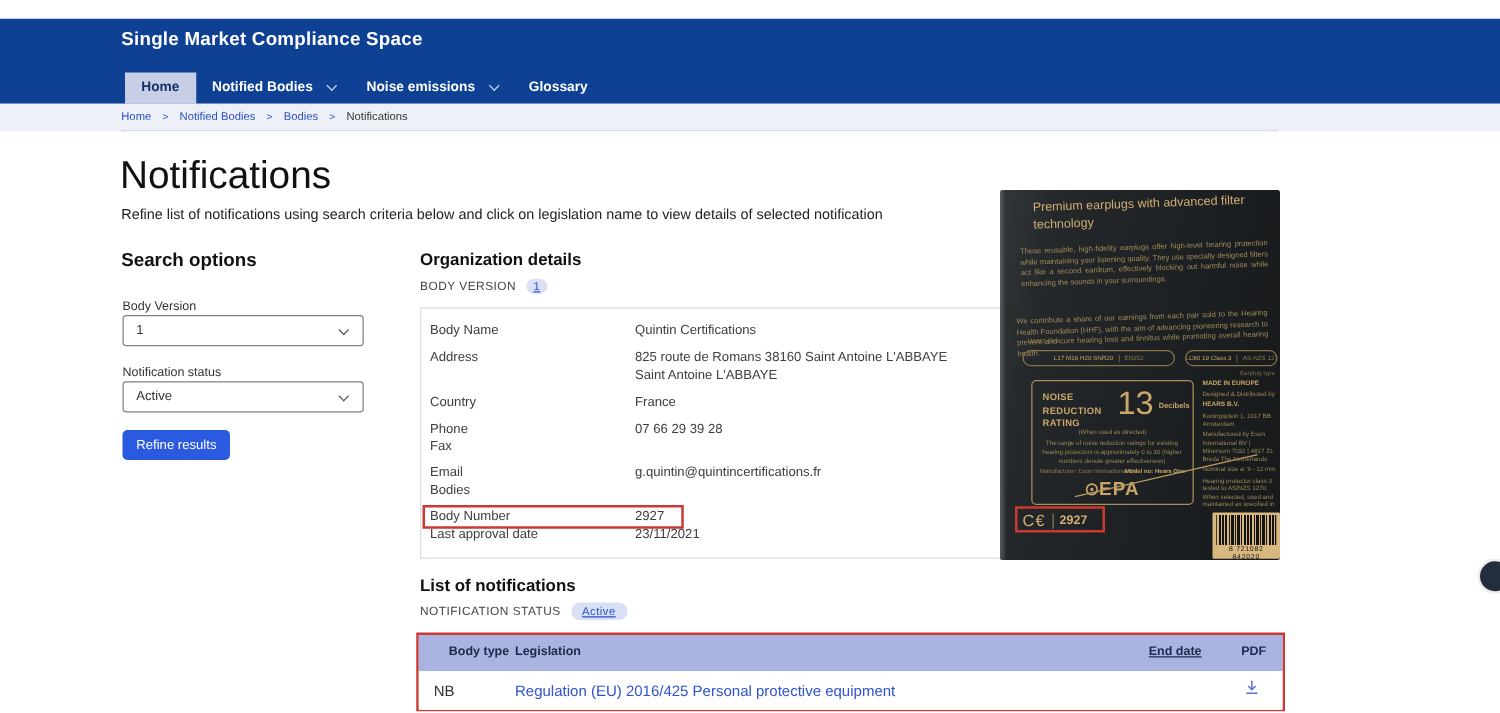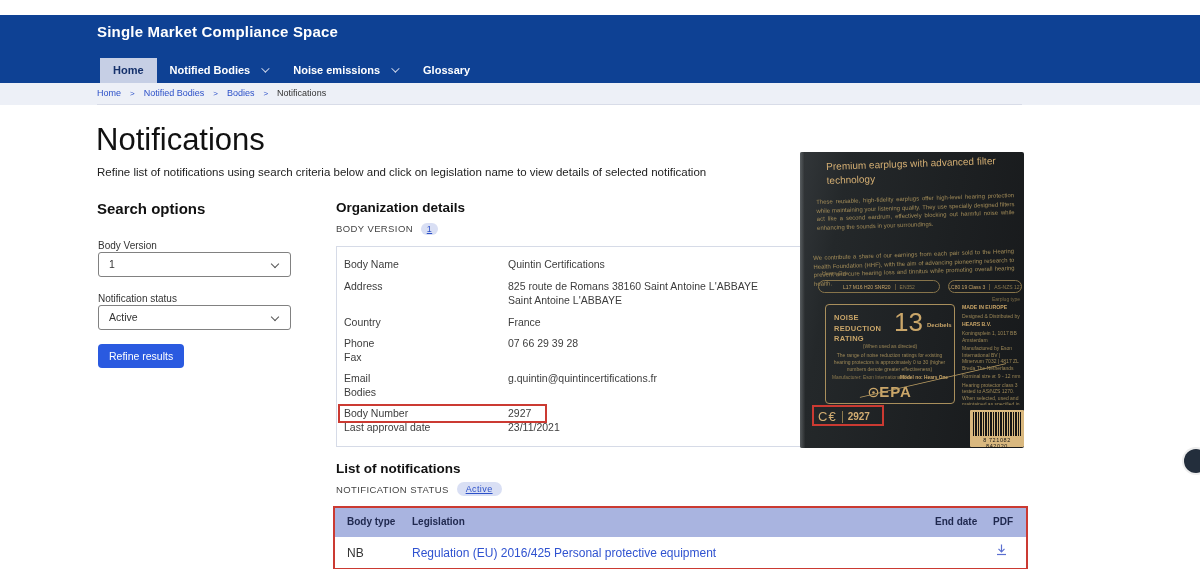--- a/index.html
+++ b/index.html
@@ -252,23 +252,23 @@
   </div>
 
   <div class="sec-heading" style="left:336px; top:446px;">List of notifications</div>
   <div class="status-row">
     <span>NOTIFICATION STATUS</span>
     <span class="badge-pill" style="padding:2px 9px;">Active</span>
   </div>
 
   <div class="table-box">
     <div class="thead">
-      <span class="th" style="left:12px;">Body type</span>
+      <span class="th" style="left:24px;">Body type</span>
       <span class="th" style="left:77px;">Legislation</span>
-      <span class="th" style="left:600px;">End date</span>
+      <span class="th" style="left:584px;text-decoration:underline;">End date</span>
       <span class="th" style="left:658px;">PDF</span>
     </div>
     <div class="trow">
       <span class="td" style="left:12px;">NB</span>
       <span class="td td-link" style="left:77px;">Regulation (EU) 2016/425 Personal protective equipment</span>
       <span class="td" style="left:584px;"></span>
       <span class="dl-icon">
         <svg width="13" height="14" viewBox="0 0 13 14">
             <g stroke="#5b6fd0" stroke-width="1.2" fill="none">
               <path d="M6.5 1.5 v7"></path>

